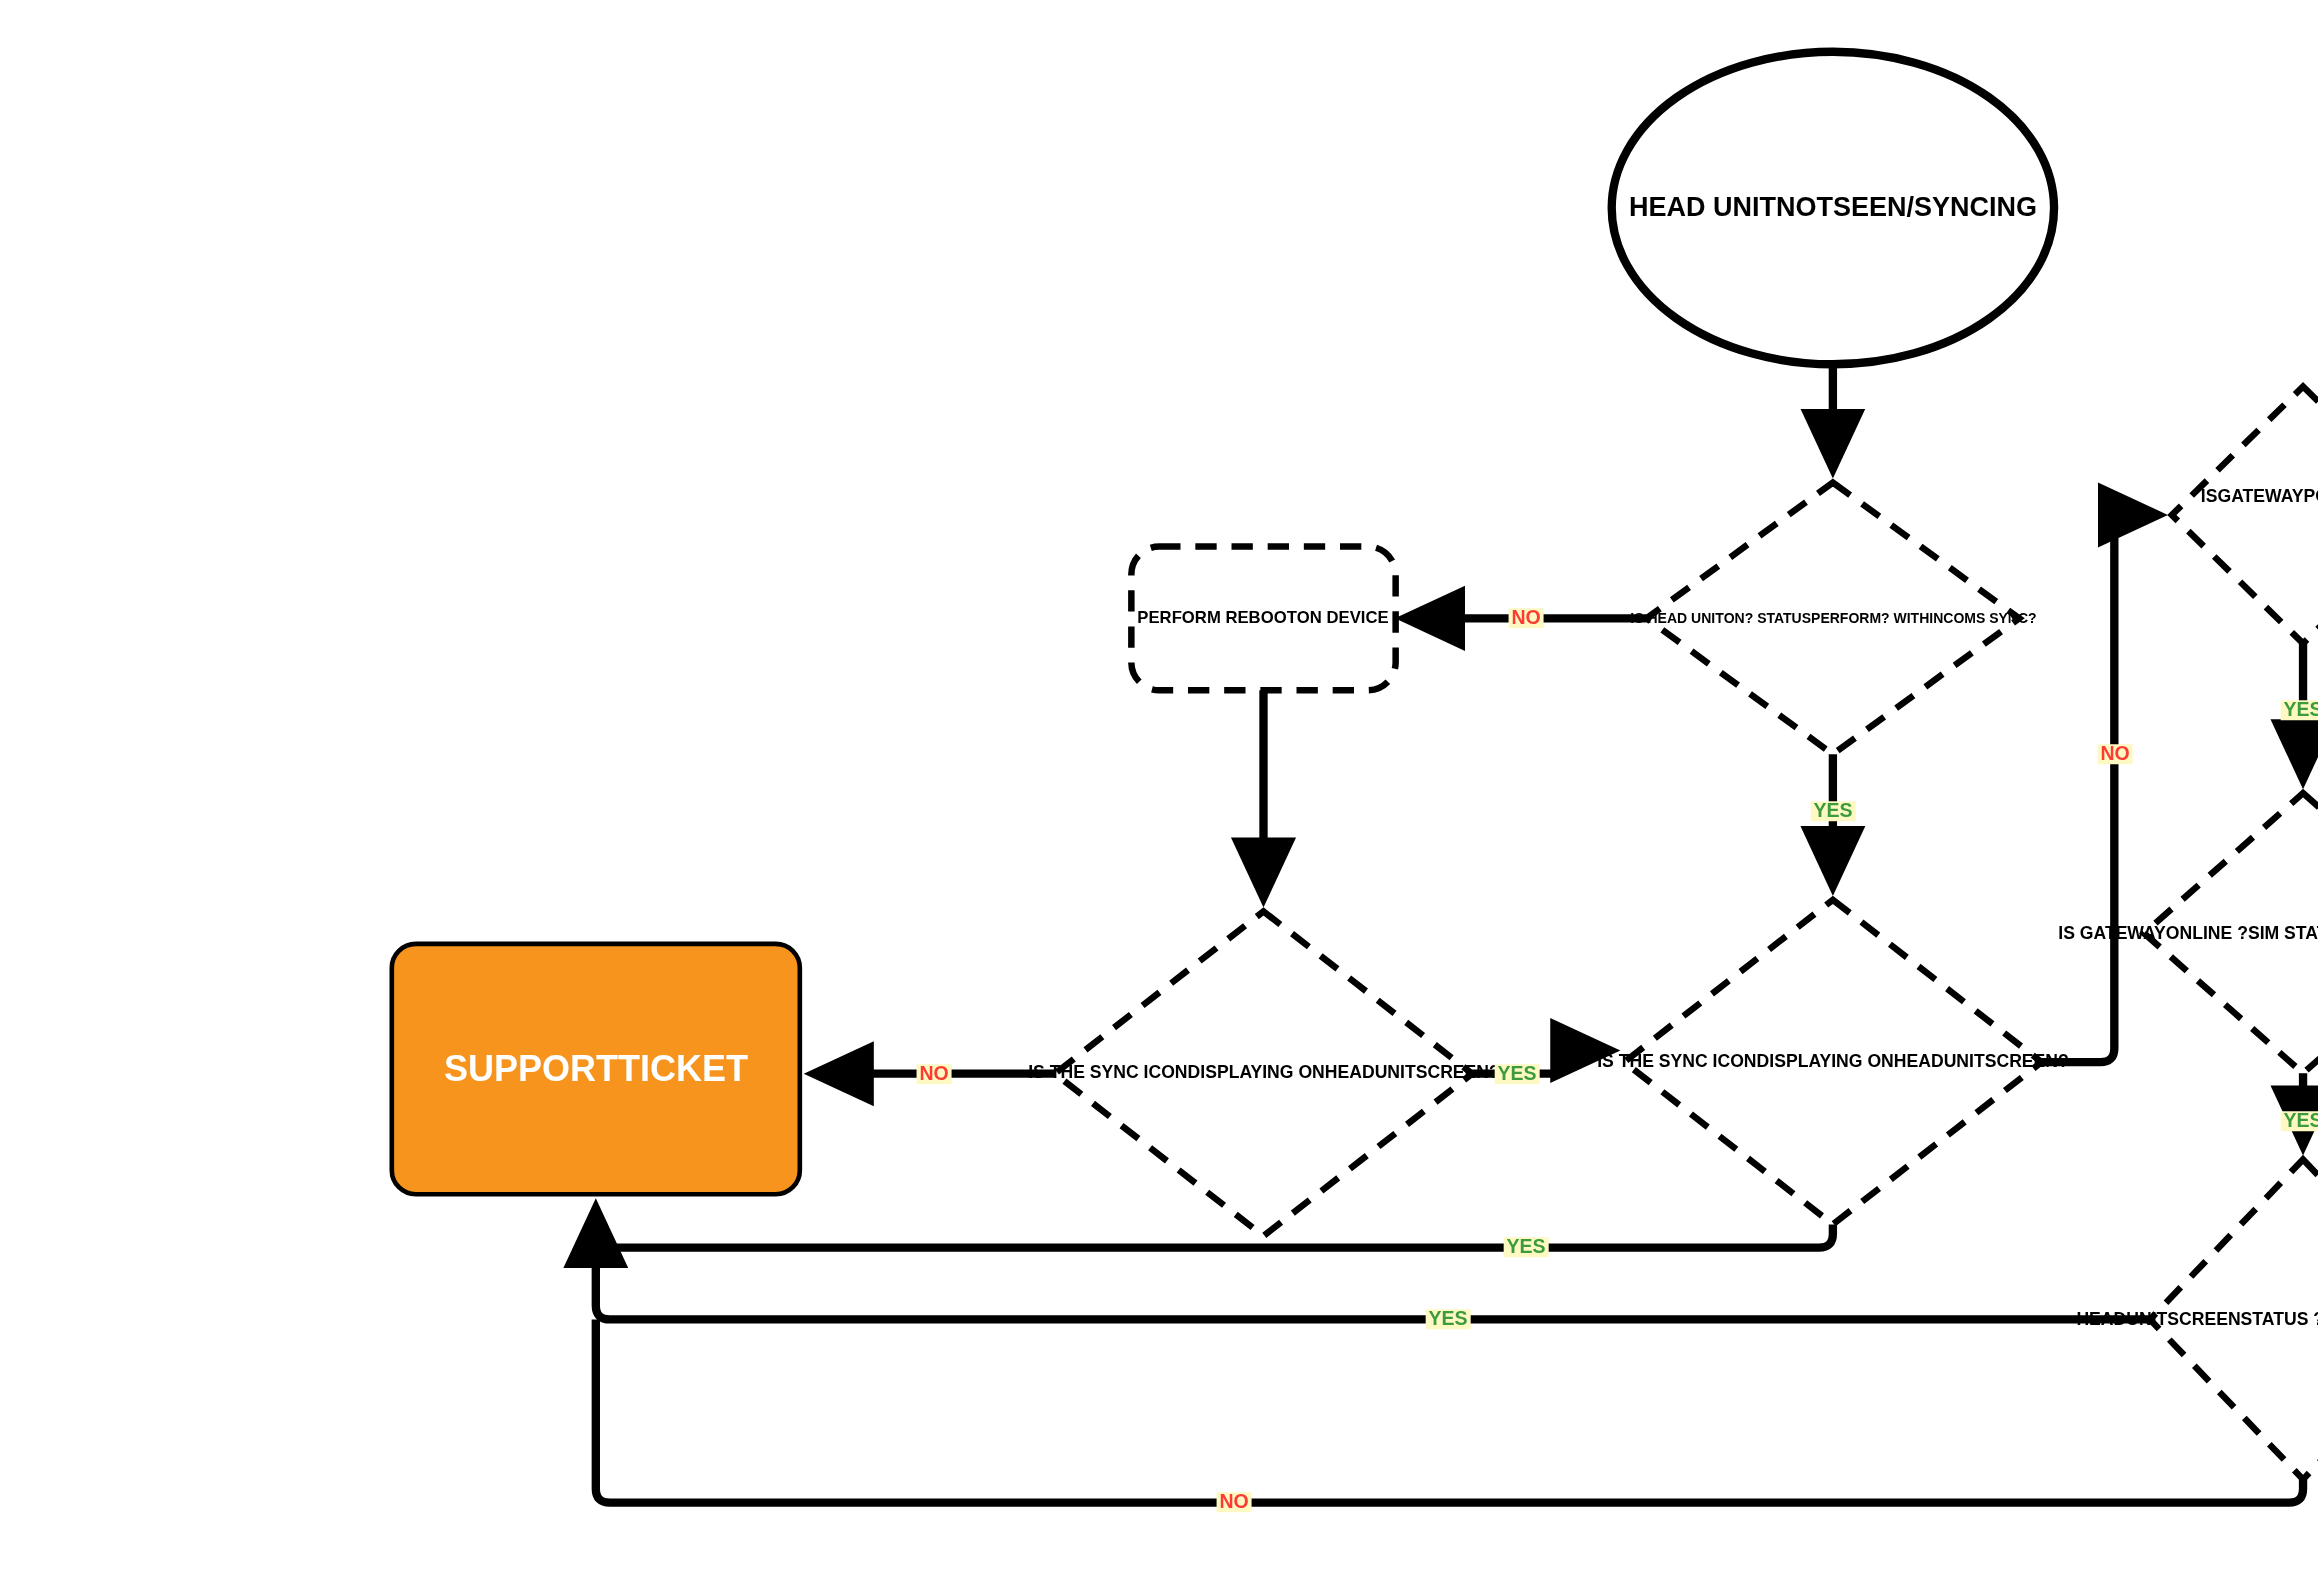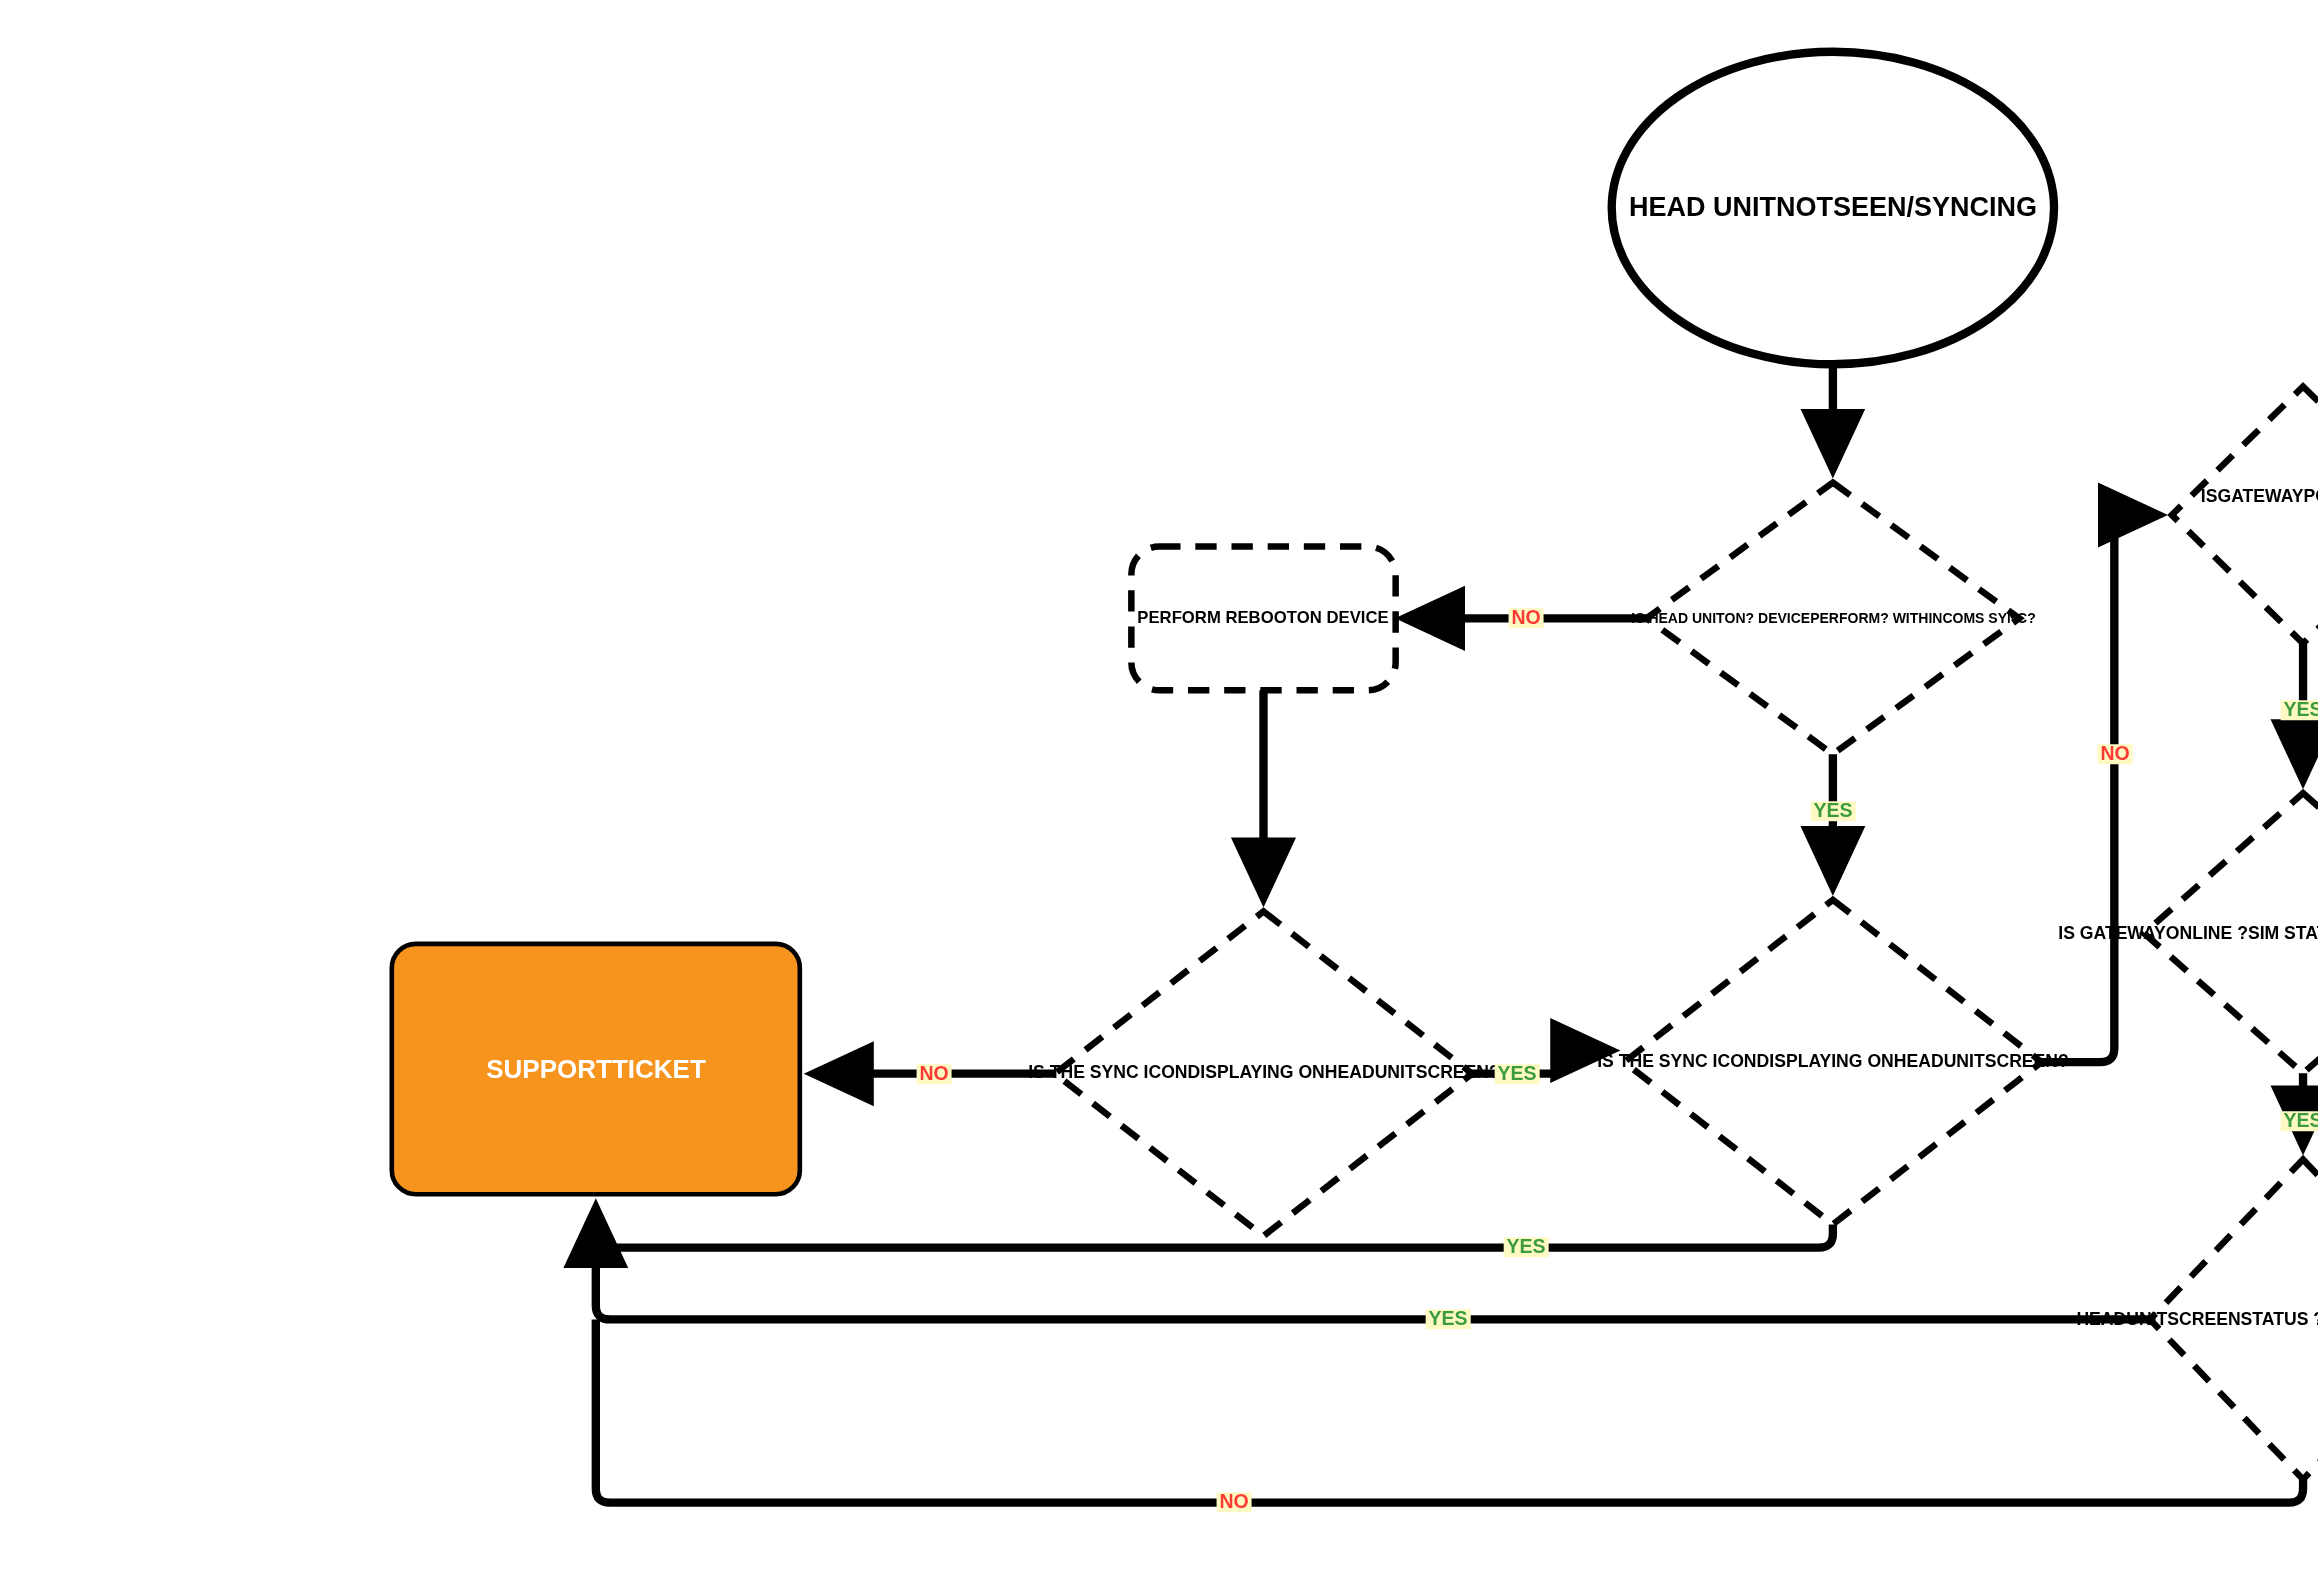--- a/index.html
+++ b/index.html
@@ -102,21 +102,21 @@
   </svg>
 
   <div class="nodelabel" style="left:1601px;top:138px;width:464px;height:139px;font-size:27px;line-height:1.42;">
     <span>HEAD UNIT</span>
     <span>NOT</span>
     <span>SEEN/SYNCING</span>
   </div>
 
   <div class="nodelabel" style="left:1648px;top:551px;width:371px;height:134px;font-size:14px;line-height:1.44;">
     <span>IS HEAD UNIT</span>
-    <span>ON? DEVICE</span>
+    <span>ON? STATUS</span>
     <span>PERFORM? WITHIN</span>
     <span>COMS SYNC?</span>
   </div>
 
   <div class="nodelabel" style="left:1131px;top:574px;width:264px;height:88px;font-size:16.7px;line-height:1.62;">
     <span>PERFORM REBOOT</span>
     <span>ON DEVICE</span>
   </div>
 
   <div class="nodelabel" style="left:1069px;top:1006px;width:390px;height:134px;font-size:17.6px;line-height:1.46;">
@@ -148,21 +148,21 @@
   </div>
 
   <div class="nodelabel" style="left:2155px;top:1234px;width:297px;height:172px;font-size:17.6px;line-height:1.36;">
     <span>HEADUNIT</span>
     <span>SCREEN</span>
     <span>STATUS ?</span>
     <span>IS THERE A</span>
     <span>SYNC ICON?</span>
   </div>
 
-  <div class="nodelabel" style="left:392px;top:981px;width:408px;height:176px;font-size:26px;line-height:1.62;color:#ffffff;">
+  <div class="nodelabel" style="left:392px;top:981px;width:408px;height:176px;font-size:36px;line-height:1.62;color:#ffffff;">
     <span>SUPPORT</span>
     <span>TICKET</span>
   </div>
 
   <div class="edgelabel lbl-no" style="left:1526px;top:618px;font-size:19.5px;">NO</div>
 
   <div class="edgelabel lbl-yes" style="left:1833px;top:811px;font-size:19.5px;">YES</div>
 
   <div class="edgelabel lbl-no" style="left:934px;top:1074px;font-size:19.5px;">NO</div>
 

